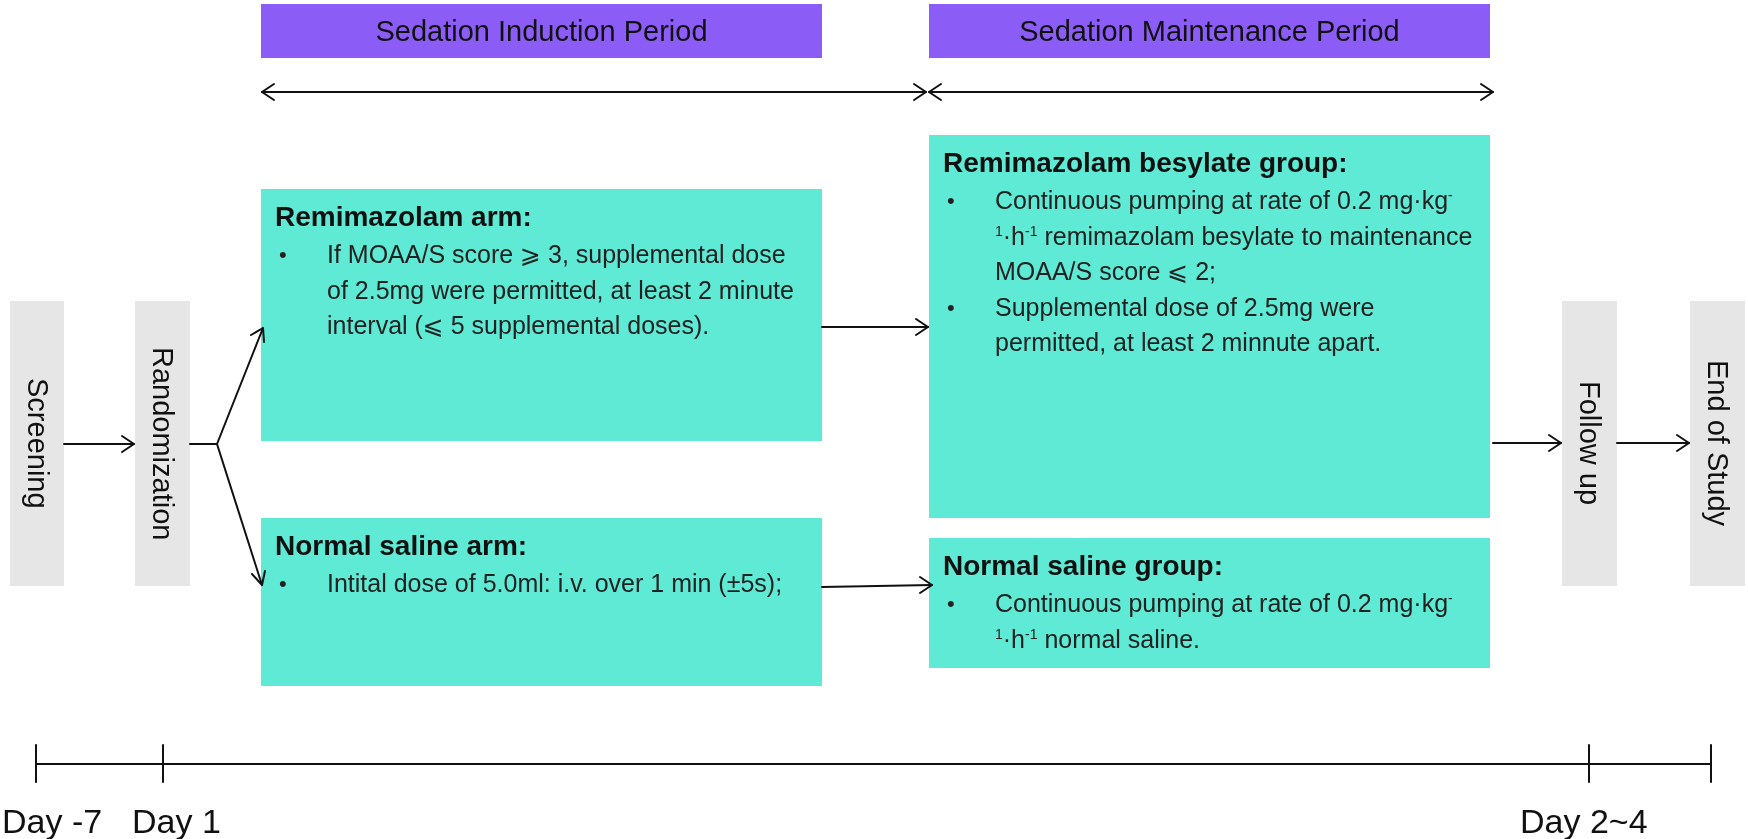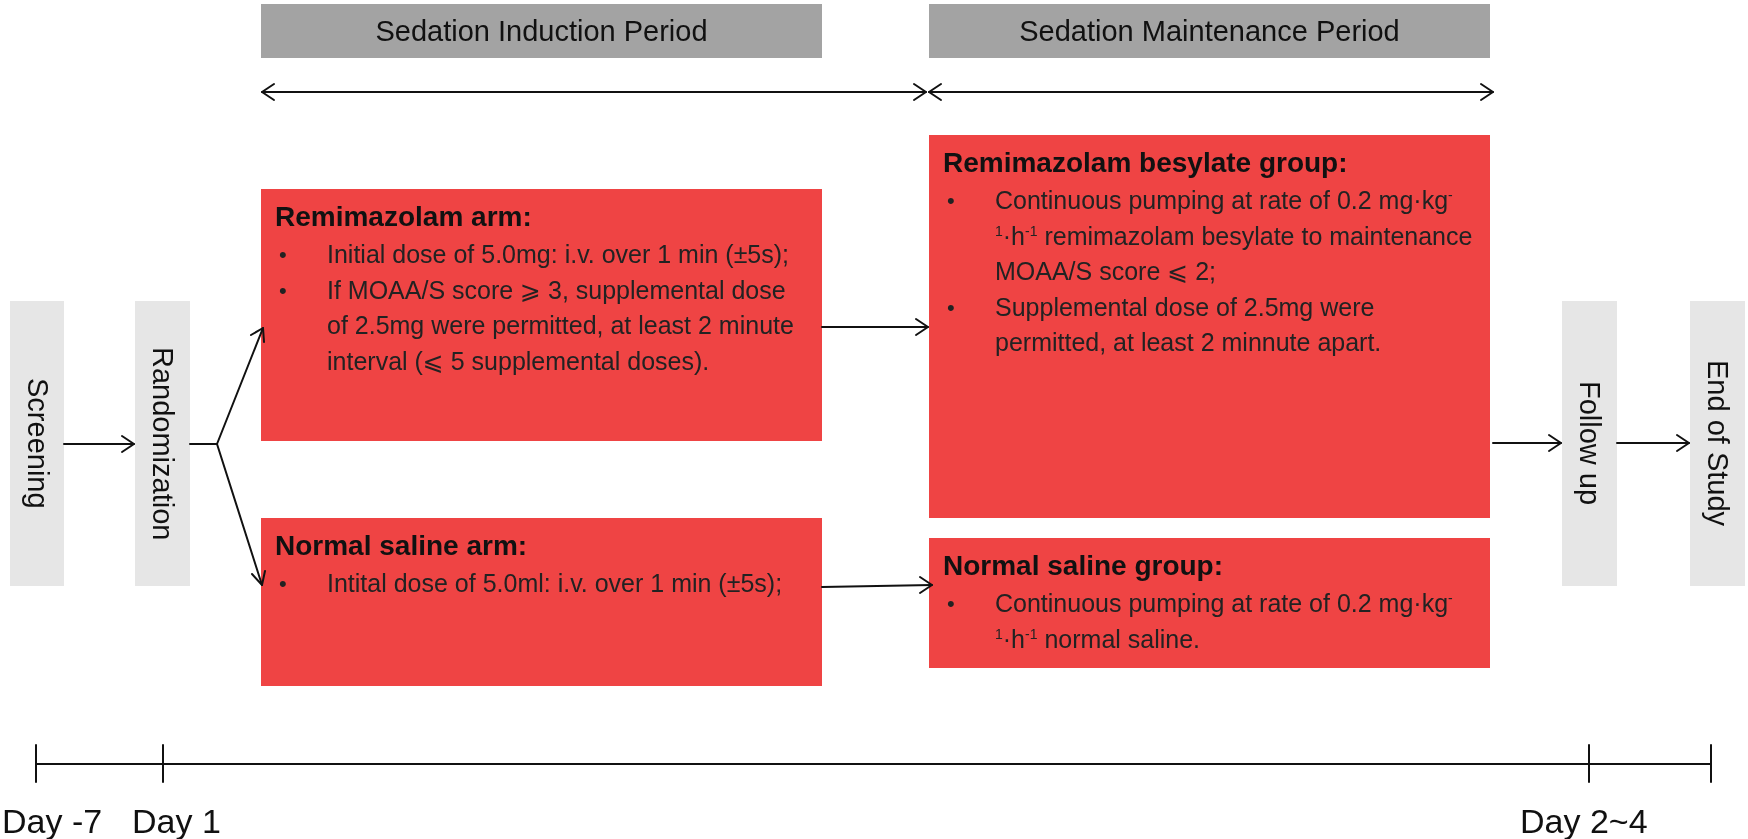--- a/index.html
+++ b/index.html
@@ -1,21 +1,21 @@
 <!DOCTYPE html>
 <html><head>
 <meta charset="utf-8">
 <style>
   html, body { margin:0; padding:0; background:#ffffff; }
   body { width:1748px; height:839px; position:relative; overflow:hidden;
          font-family:"Liberation Sans", "DejaVu Sans", sans-serif; color:#111; }
   .abs { position:absolute; box-sizing:border-box; }
-  .period { background:#a3a3a3; display:flex; align-items:center; justify-content:center;
+  .period { background:#8b5cf6; display:flex; align-items:center; justify-content:center;
             font-size:29px; color:#111; }
-  .box { background:#ef4444; }
+  .box { background:#5eead4; }
   .vbox { background:#e6e6e6; display:flex; align-items:center; justify-content:center; }
   .vtext { writing-mode:vertical-rl; font-size:29px; white-space:nowrap; color:#111; }
   .content { padding:10px 14px 8px 14px; }
   .title { font-weight:bold; font-size:28px; line-height:36px; }
   ul { list-style:none; margin:2px; padding:0; }
   li { position:relative; padding-left:50px; font-size:25px; line-height:35.5px; color:#222; }
   li::before { content:"•"; position:absolute; left:2px; top:0; font-size:22px; }
   sup { font-size:14px; vertical-align:super; line-height:0; }
   .day { font-size:34px; color:#111; white-space:nowrap; }
   svg.overlay { position:absolute; left:0; top:0; width:1748px; height:839px; pointer-events:none; }
@@ -39,21 +39,20 @@
 <div class="abs vbox" style="left:1562px;top:301px;width:55px;height:285px;">
   <span class="vtext">Follow up</span>
 </div>
 <div class="abs vbox" style="left:1690px;top:301px;width:55px;height:285px;">
   <span class="vtext">End of Study</span>
 </div>
 
 <div class="abs box content" style="left:261px;top:189px;width:561px;height:252px;">
   <div class="title">Remimazolam arm:</div>
   <ul>
-    <li>Initial dose of 5.0mg: i.v. over 1 min (±5s);</li>
     <li>If MOAA/S score ⩾ 3, supplemental dose of 2.5mg were permitted, at least 2 minute interval (⩽ 5 supplemental doses).</li>
   </ul>
 </div>
 
 <div class="abs box content" style="left:261px;top:518px;width:561px;height:168px;">
   <div class="title">Normal saline arm:</div>
   <ul>
     <li>Intital dose of 5.0ml: i.v. over 1 min (±5s);</li>
   </ul>
 </div>

